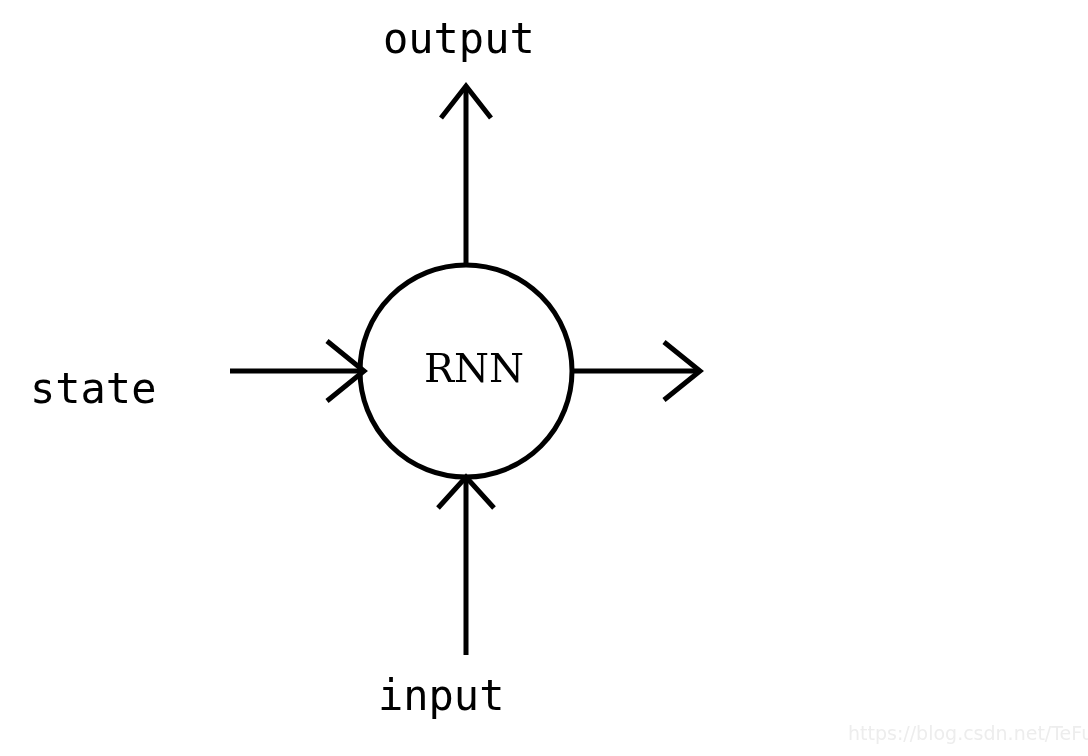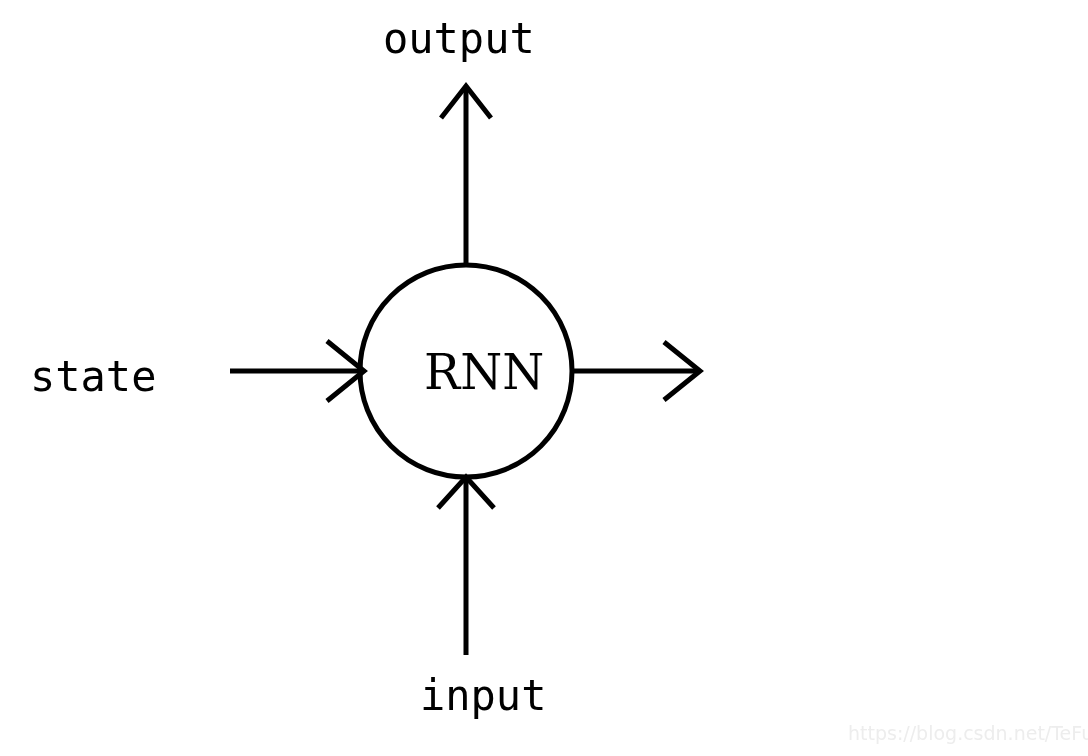--- a/index.html
+++ b/index.html
@@ -34,36 +34,36 @@
     color: #000000;
     white-space: pre;
     letter-spacing: 0px;
   }
   #label-output {
     left: 383px;
     top: 18px;
   }
   #label-state {
     left: 30px;
-    top: 356px;
+    top: 368px;
   }
   #label-next-state {
     left: 762px;
     top: 348px;
   }
   #label-input {
-    left: 420px;
+    left: 378px;
     top: 675px;
   }
   #label-rnn {
     position: absolute;
     left: 424px;
     top: 348px;
     font-family: "DejaVu Serif", "Liberation Serif", serif;
-    font-size: 48px;
+    font-size: 40px;
     line-height: 1;
     color: #000000;
     white-space: pre;
   }
   #watermark {
     position: absolute;
     left: 848px;
     top: 724px;
     font-family: "DejaVu Sans", "Liberation Sans", sans-serif;
     font-size: 19px;

